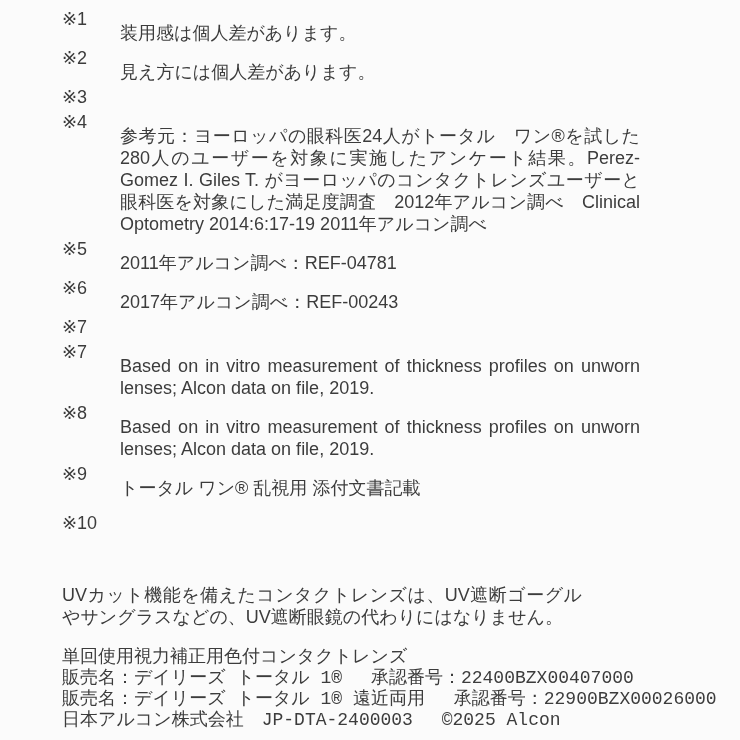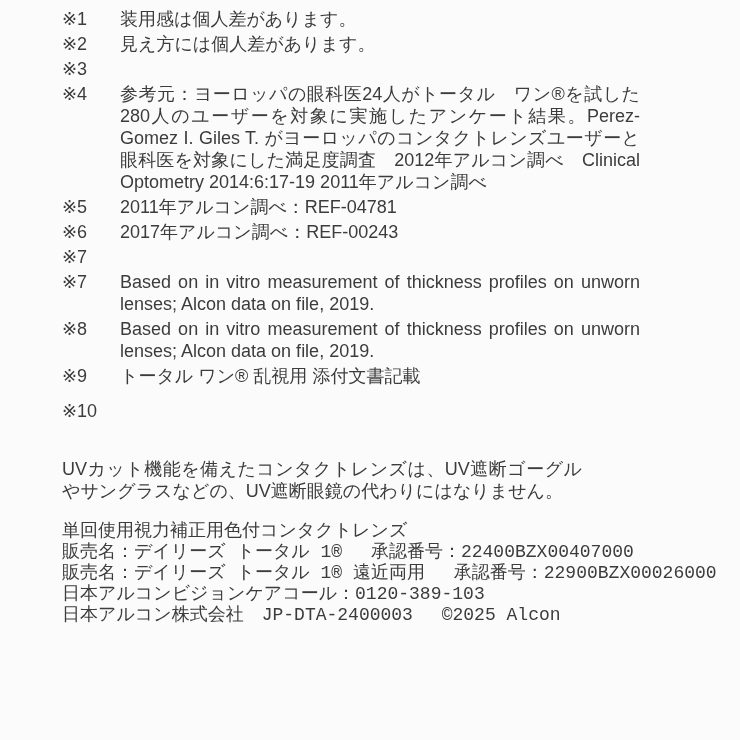--- a/index.html
+++ b/index.html
@@ -32,20 +32,21 @@
   }
   .fn .marker {
     flex: 0 0 58px;
     white-space: nowrap;
   }
   .fn .body {
     width: 520px;
     text-align: justify;
     text-justify: inter-word;
     word-break: break-word;
+    margin-top: 14px;
   }
   .fn.gap-before {
     margin-top: 13px;
     flex-direction: column;
   }
   .fn.indent-first .body {
     text-indent: 15px;
   }
   .footer {
     margin-top: 19px;
@@ -117,17 +118,16 @@
       <span class="body">UVカット機能を備えたコンタクトレンズは、UV遮断ゴーグルやサングラスなどの、UV遮断眼鏡の代わりにはなりません。</span>
     </div>
 
 
   </div>
 
   <div class="footer">
     <div class="footer-line">単回使用視力補正用色付コンタクトレンズ</div>
     <div class="footer-line">販売名：デイリーズ トータル 1®　 承認番号：22400BZX00407000</div>
     <div class="footer-line">販売名：デイリーズ トータル 1® 遠近両用　 承認番号：22900BZX00026000</div>
-    <div class="footer-line">日本アルコンビジョンケアコール：0120-389-103</div>
     <div class="footer-line">日本アルコン株式会社　JP-DTA-2400003　 ©2025 Alcon</div>
   </div>
 
 </div>
 
 </body></html>

